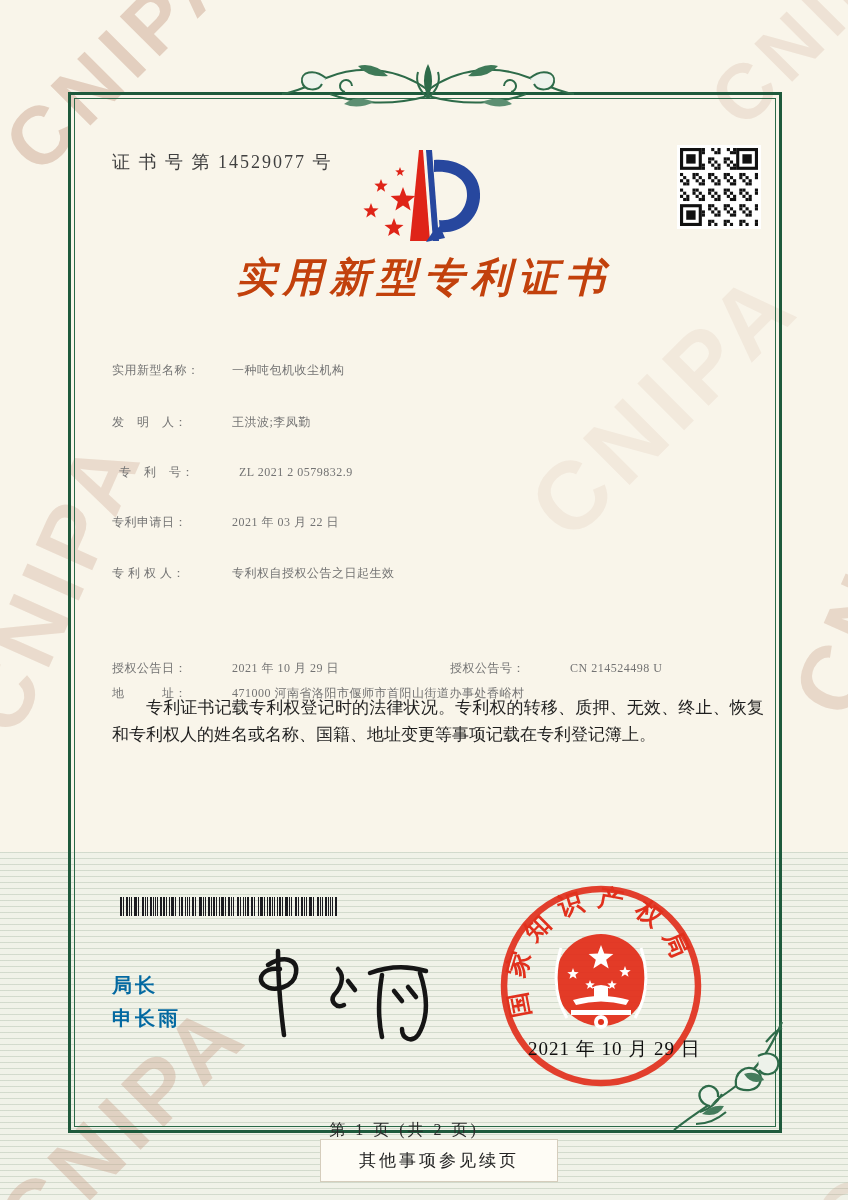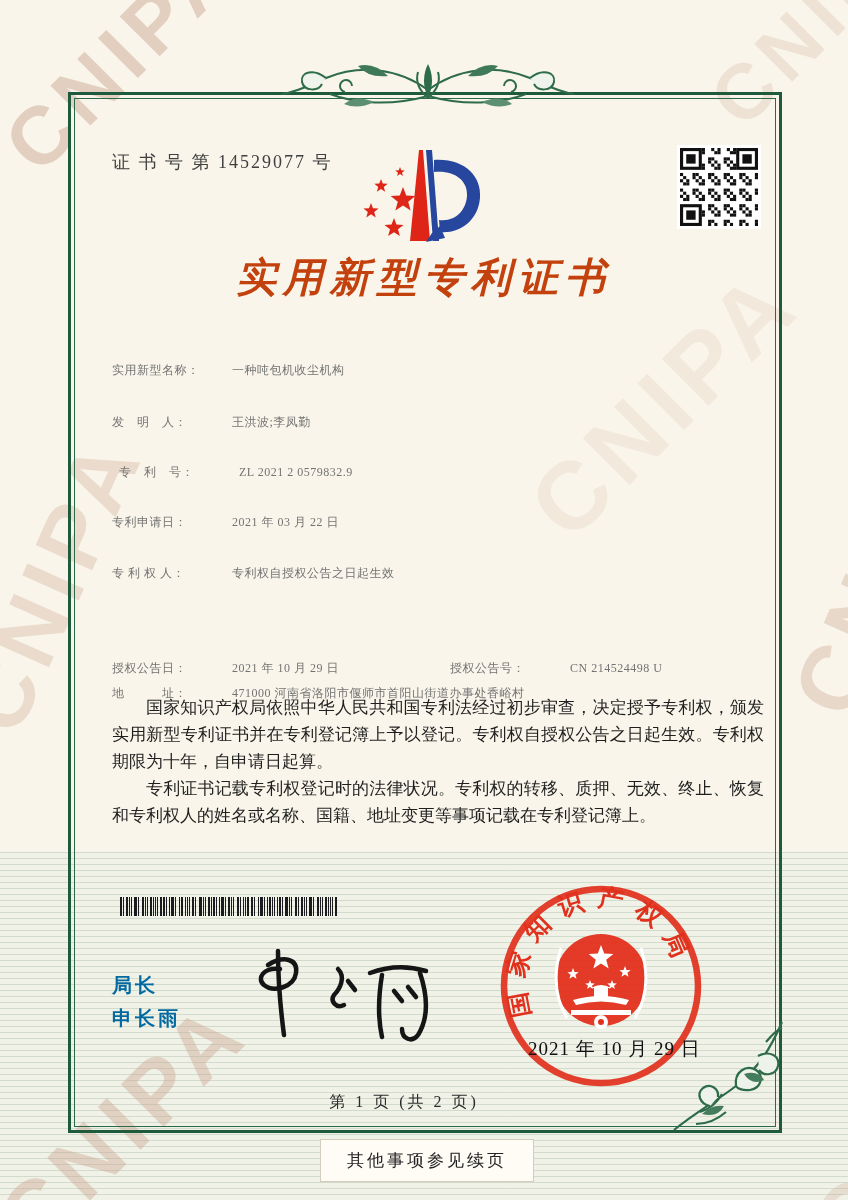--- a/index.html
+++ b/index.html
@@ -41,23 +41,23 @@
   .row .lab{display:inline-block;min-width:120px;}
   .pair2{position:absolute;left:338px;top:0;}
   .pair2 .lab{min-width:120px;}
   .paras{
     position:absolute;left:112px;top:694px;width:652px;
     font-size:17px;line-height:27px;text-align:justify;color:#1f1f1f;
   }
   .paras p{margin:0;text-indent:2em;}
   .officer{position:absolute;left:112px;font-size:20px;letter-spacing:3px;color:#0369a1;font-weight:bold;}
   .seal-date{position:absolute;left:528px;top:1036px;font-size:19px;letter-spacing:1px;color:#101010;z-index:6;}
-  .page-num{position:absolute;left:0;top:1092px;width:808px;text-align:center;font-size:16px;letter-spacing:3px;color:#2a2a2a;}
+  .page-num{position:absolute;left:0;top:1120px;width:808px;text-align:center;font-size:16px;letter-spacing:3px;color:#2a2a2a;}
   .note-box{
-    position:absolute;left:320px;top:1139px;padding:9px 26px;
+    position:absolute;left:320px;top:1139px;padding:9px 38px;
     background:#fefcf5;border:1px solid #d5cdbc;
     font-size:17px;letter-spacing:3px;color:#232323;z-index:7;
   }
   svg{display:block;}
   .z5{z-index:5;}
 </style>
 </head>
 <body>
 
 <div class="page">
@@ -303,21 +303,20 @@
     <span class="lab">地　　　址：</span><span>471000 河南省洛阳市偃师市首阳山街道办事处香峪村</span>
   </div>
   <div class="row" style="top:660px;">
     <span class="lab">授权公告日：</span><span>2021 年 10 月 29 日</span>
     <span class="pair2">
       <span class="lab">授权公告号：</span><span>CN 214524498 U</span>
     </span>
   </div>
 
   <div class="paras">
-    <p>国家知识产权局依照中华人民共和国专利法经过初步审查，决定授予专利权，颁发实用新型专利证书并在专利登记簿上予以登记。专利权自授权公告之日起生效。专利权期限为十年，自申请日起算。</p>
     <p>专利证书记载专利权登记时的法律状况。专利权的转移、质押、无效、终止、恢复和专利权人的姓名或名称、国籍、地址变更等事项记载在专利登记簿上。</p>
   </div>
 
   <svg id="barcode" class="abs z5" style="left:120px;top:897px;" width="220" height="19" viewBox="0 0 220 19">
       <rect x="0" y="0" width="2" height="19" fill="#1b1b20"></rect>
       <rect x="3" y="0" width="1" height="19" fill="#1b1b20"></rect>
       <rect x="6" y="0" width="2" height="19" fill="#1b1b20"></rect>
       <rect x="9" y="0" width="1" height="19" fill="#1b1b20"></rect>
       <rect x="11" y="0" width="1" height="19" fill="#1b1b20"></rect>
       <rect x="14" y="0" width="3" height="19" fill="#1b1b20"></rect>

